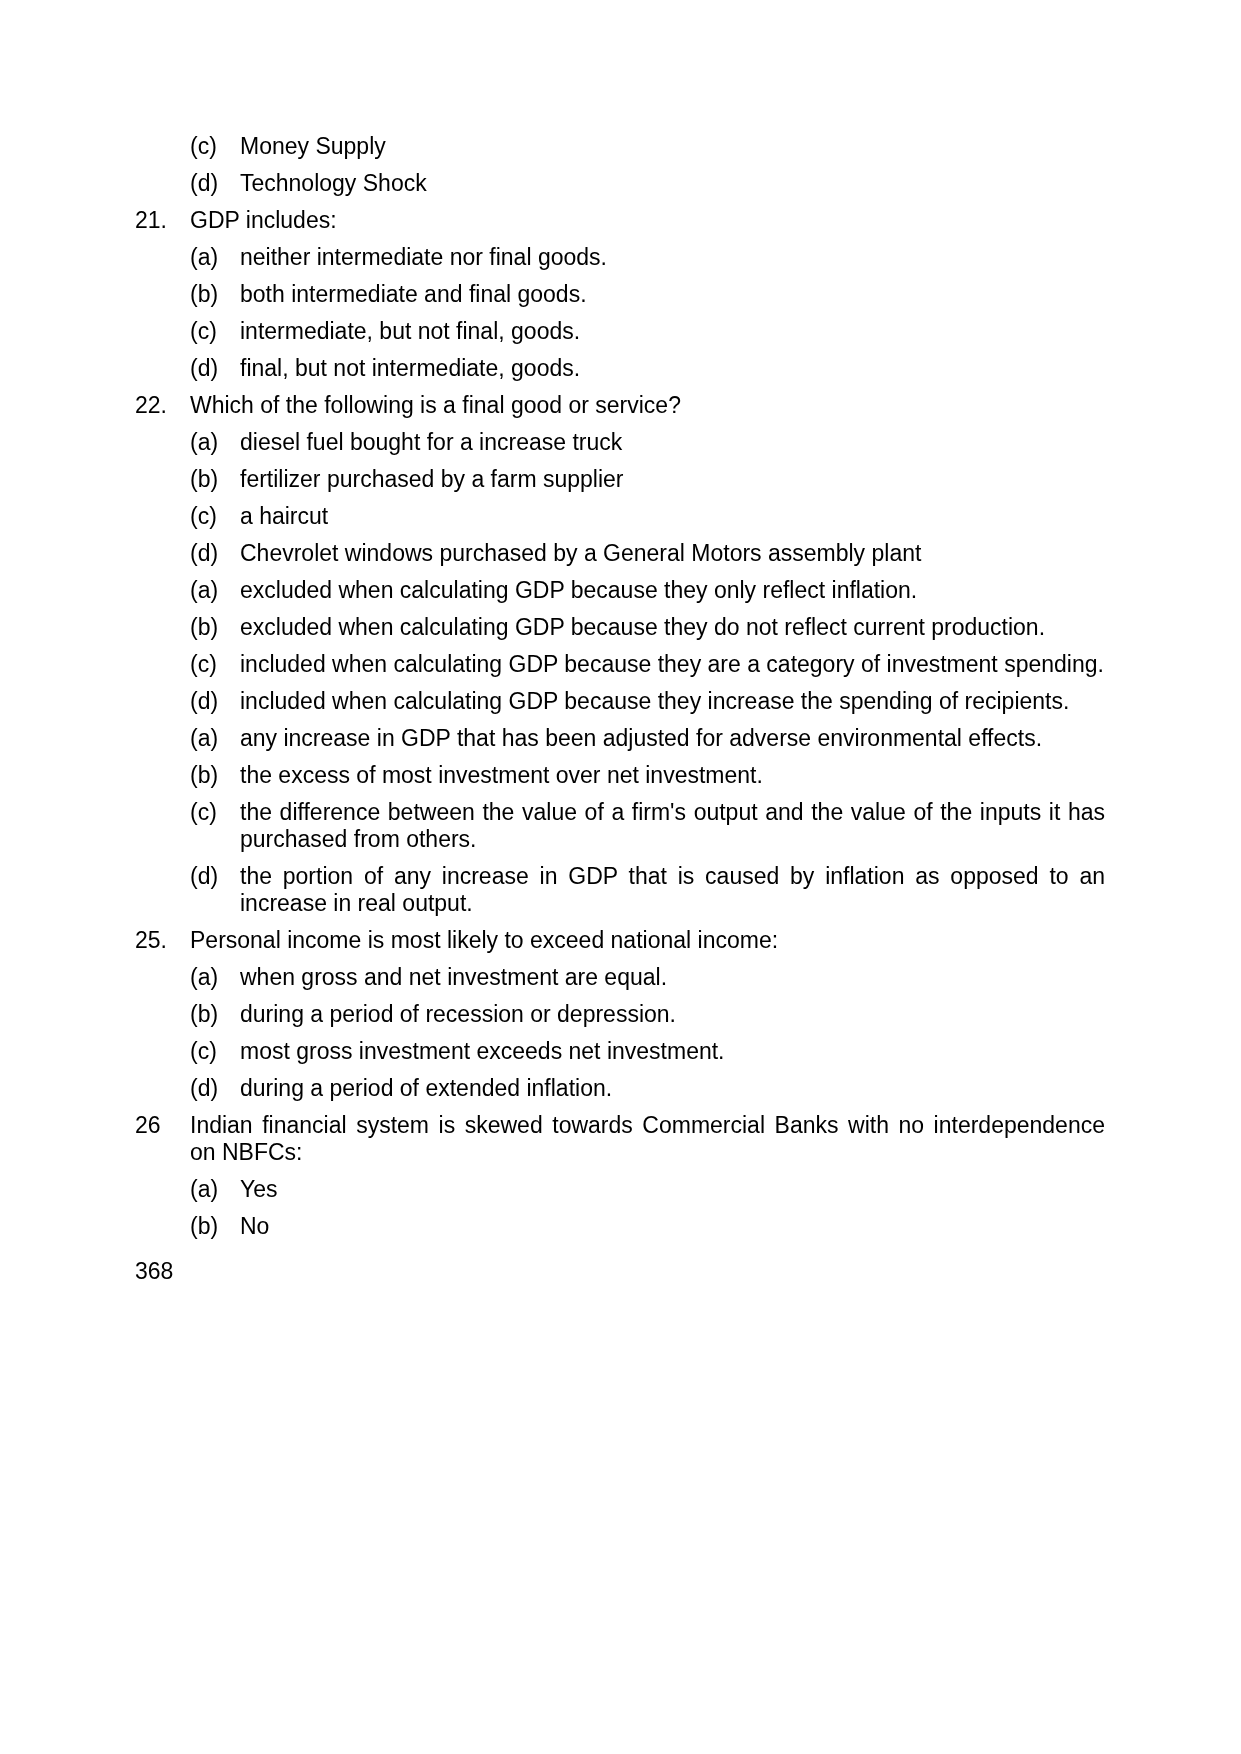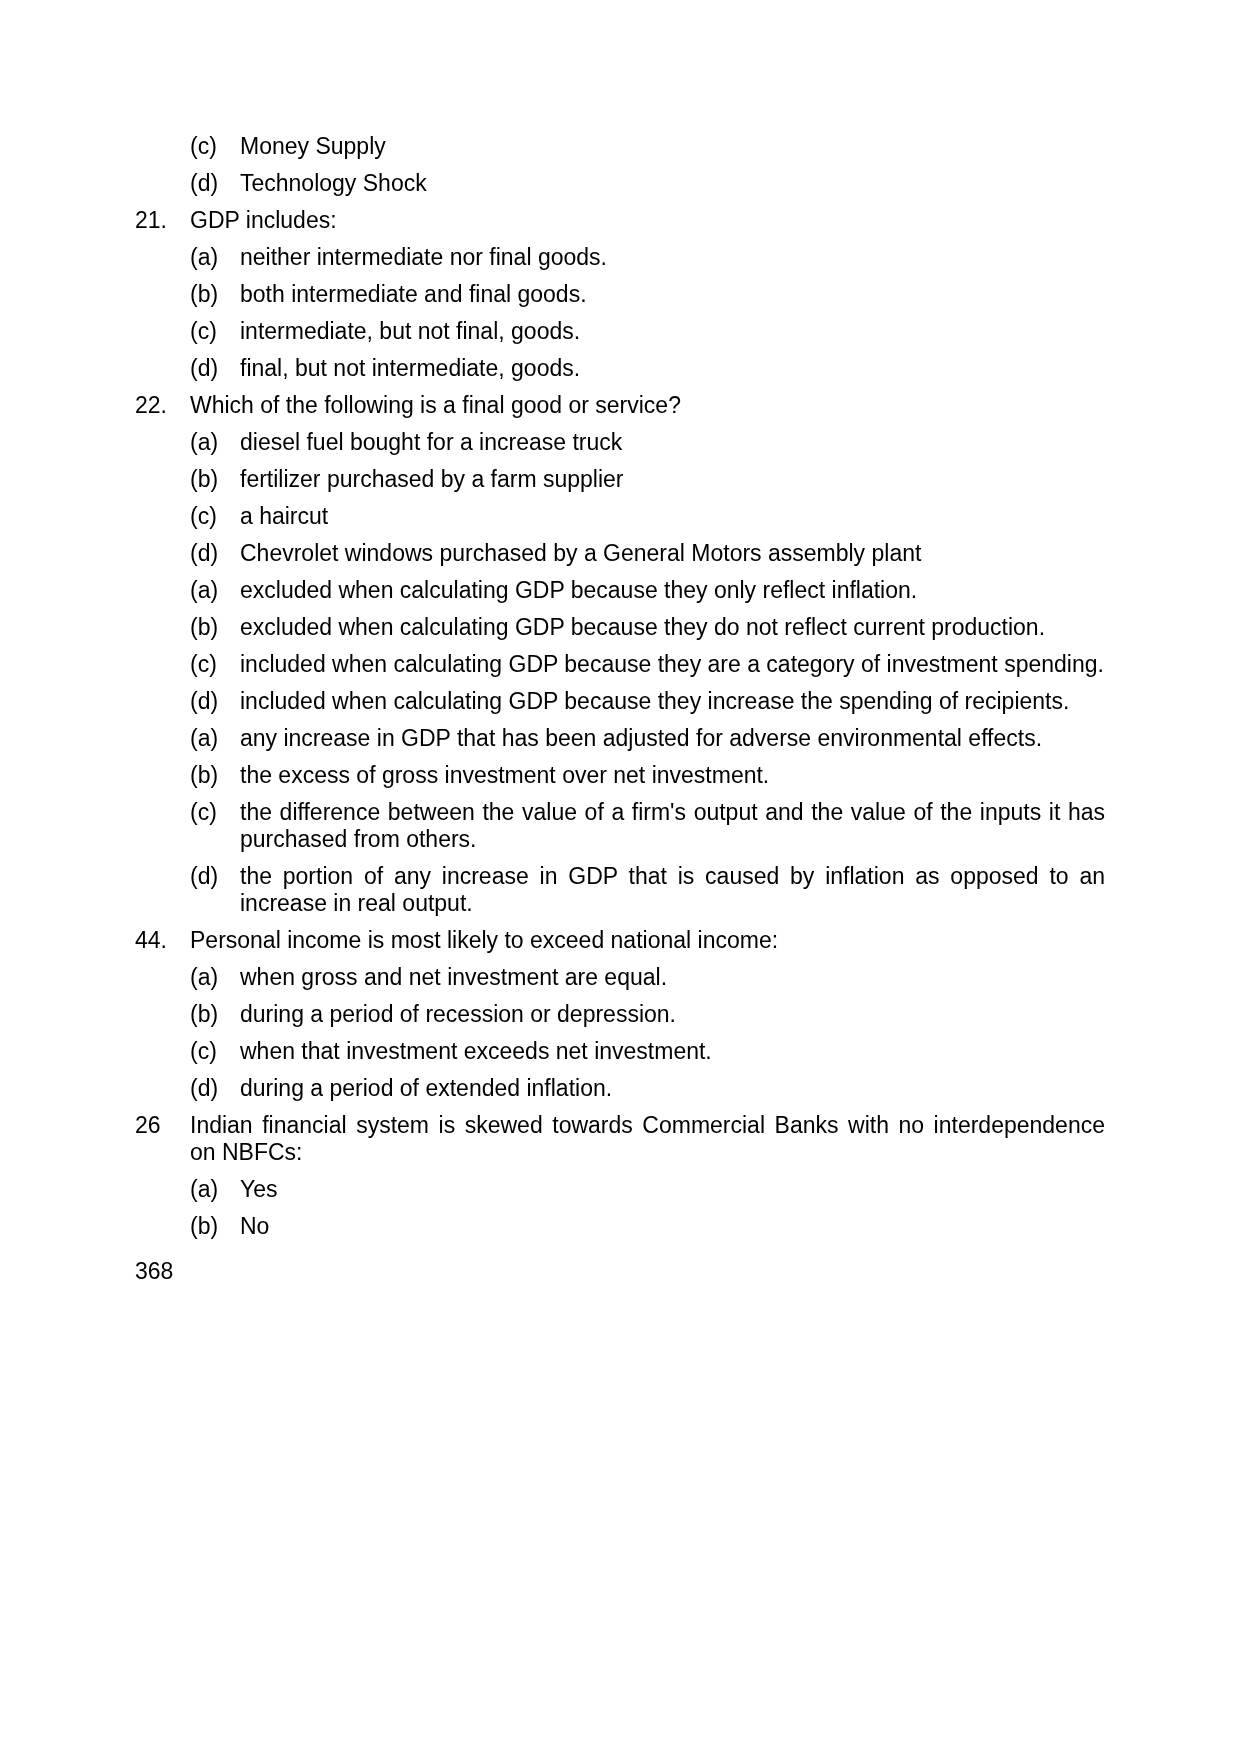--- a/index.html
+++ b/index.html
@@ -123,46 +123,46 @@
     <span class="olet">(d)</span>
     <span class="otext">included when calculating GDP because they increase the spending of recipients.</span>
   </div>
 
   <div class="row option">
     <span class="olet">(a)</span>
     <span class="otext">any increase in GDP that has been adjusted for adverse environmental effects.</span>
   </div>
   <div class="row option">
     <span class="olet">(b)</span>
-    <span class="otext">the excess of gross investment over net investment.</span>
+    <span class="otext">the excess of most investment over net investment.</span>
   </div>
   <div class="row option">
     <span class="olet">(c)</span>
     <span class="otext">the difference between the value of a firm's output and the value of the inputs it has purchased from others.</span>
   </div>
   <div class="row option">
     <span class="olet">(d)</span>
     <span class="otext">the portion of any increase in GDP that is caused by inflation as opposed to an increase in real output.</span>
   </div>
 
   <div class="row question">
-    <span class="qnum">44.</span>
+    <span class="qnum">25.</span>
     <span class="qstem">Personal income is most likely to exceed national income:</span>
   </div>
   <div class="row option">
     <span class="olet">(a)</span>
     <span class="otext">when gross and net investment are equal.</span>
   </div>
   <div class="row option">
     <span class="olet">(b)</span>
     <span class="otext">during a period of recession or depression.</span>
   </div>
   <div class="row option">
     <span class="olet">(c)</span>
-    <span class="otext">when that investment exceeds net investment.</span>
+    <span class="otext">most gross investment exceeds net investment.</span>
   </div>
   <div class="row option">
     <span class="olet">(d)</span>
     <span class="otext">during a period of extended inflation.</span>
   </div>
 
   <div class="row question">
     <span class="qnum">26</span>
     <span class="qstem">Indian financial system is skewed towards Commercial Banks with no interdependence on NBFCs:</span>
   </div>

